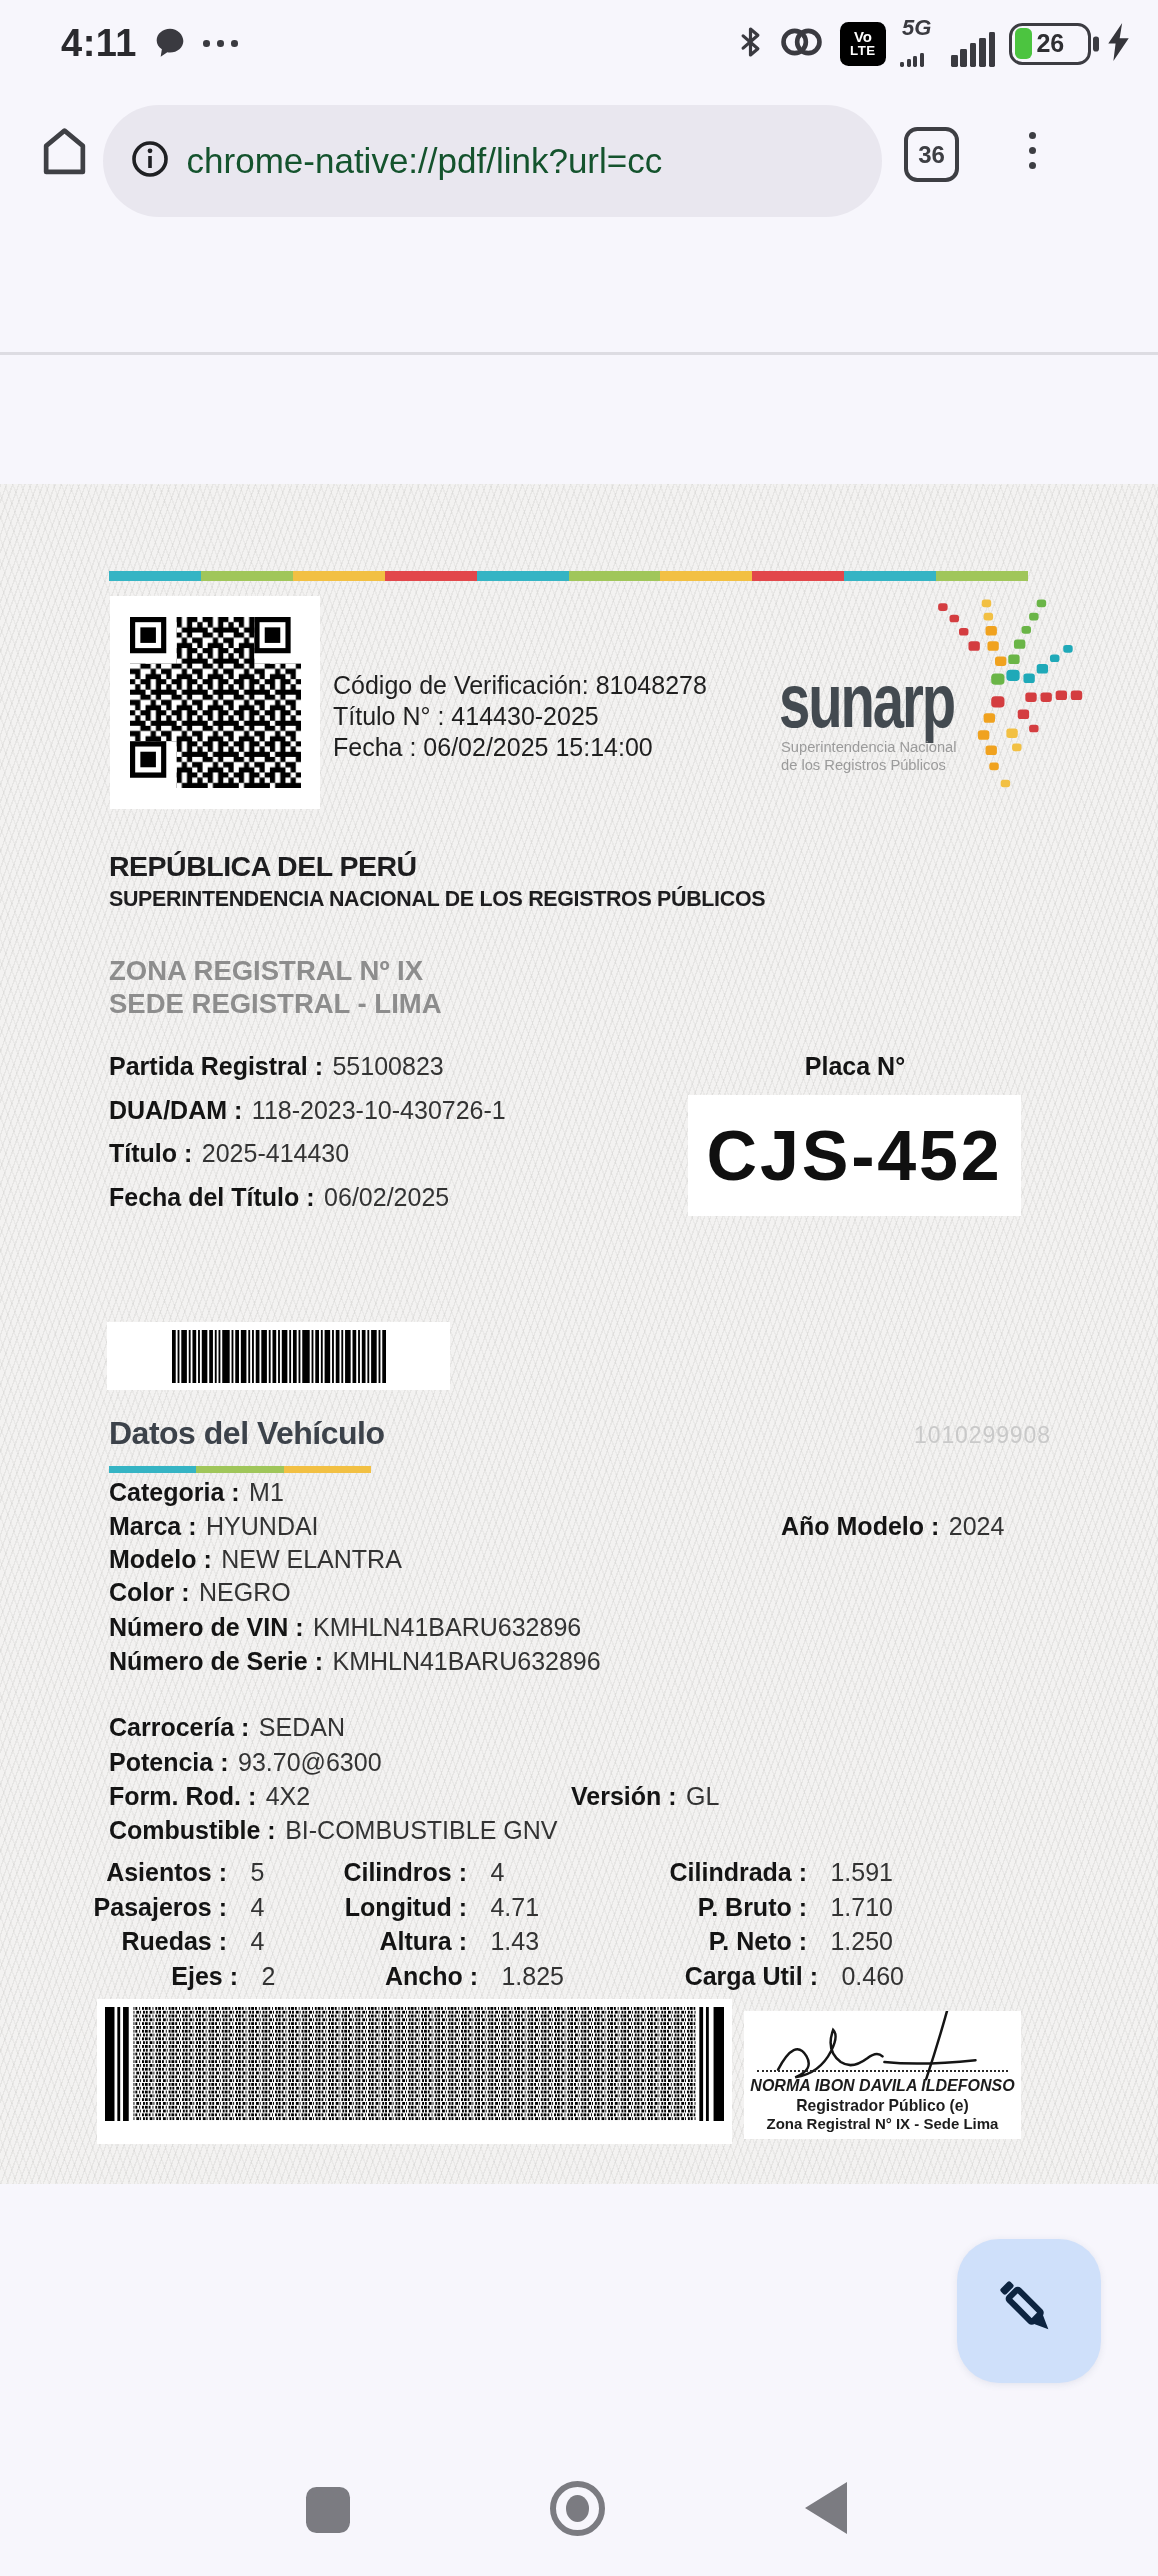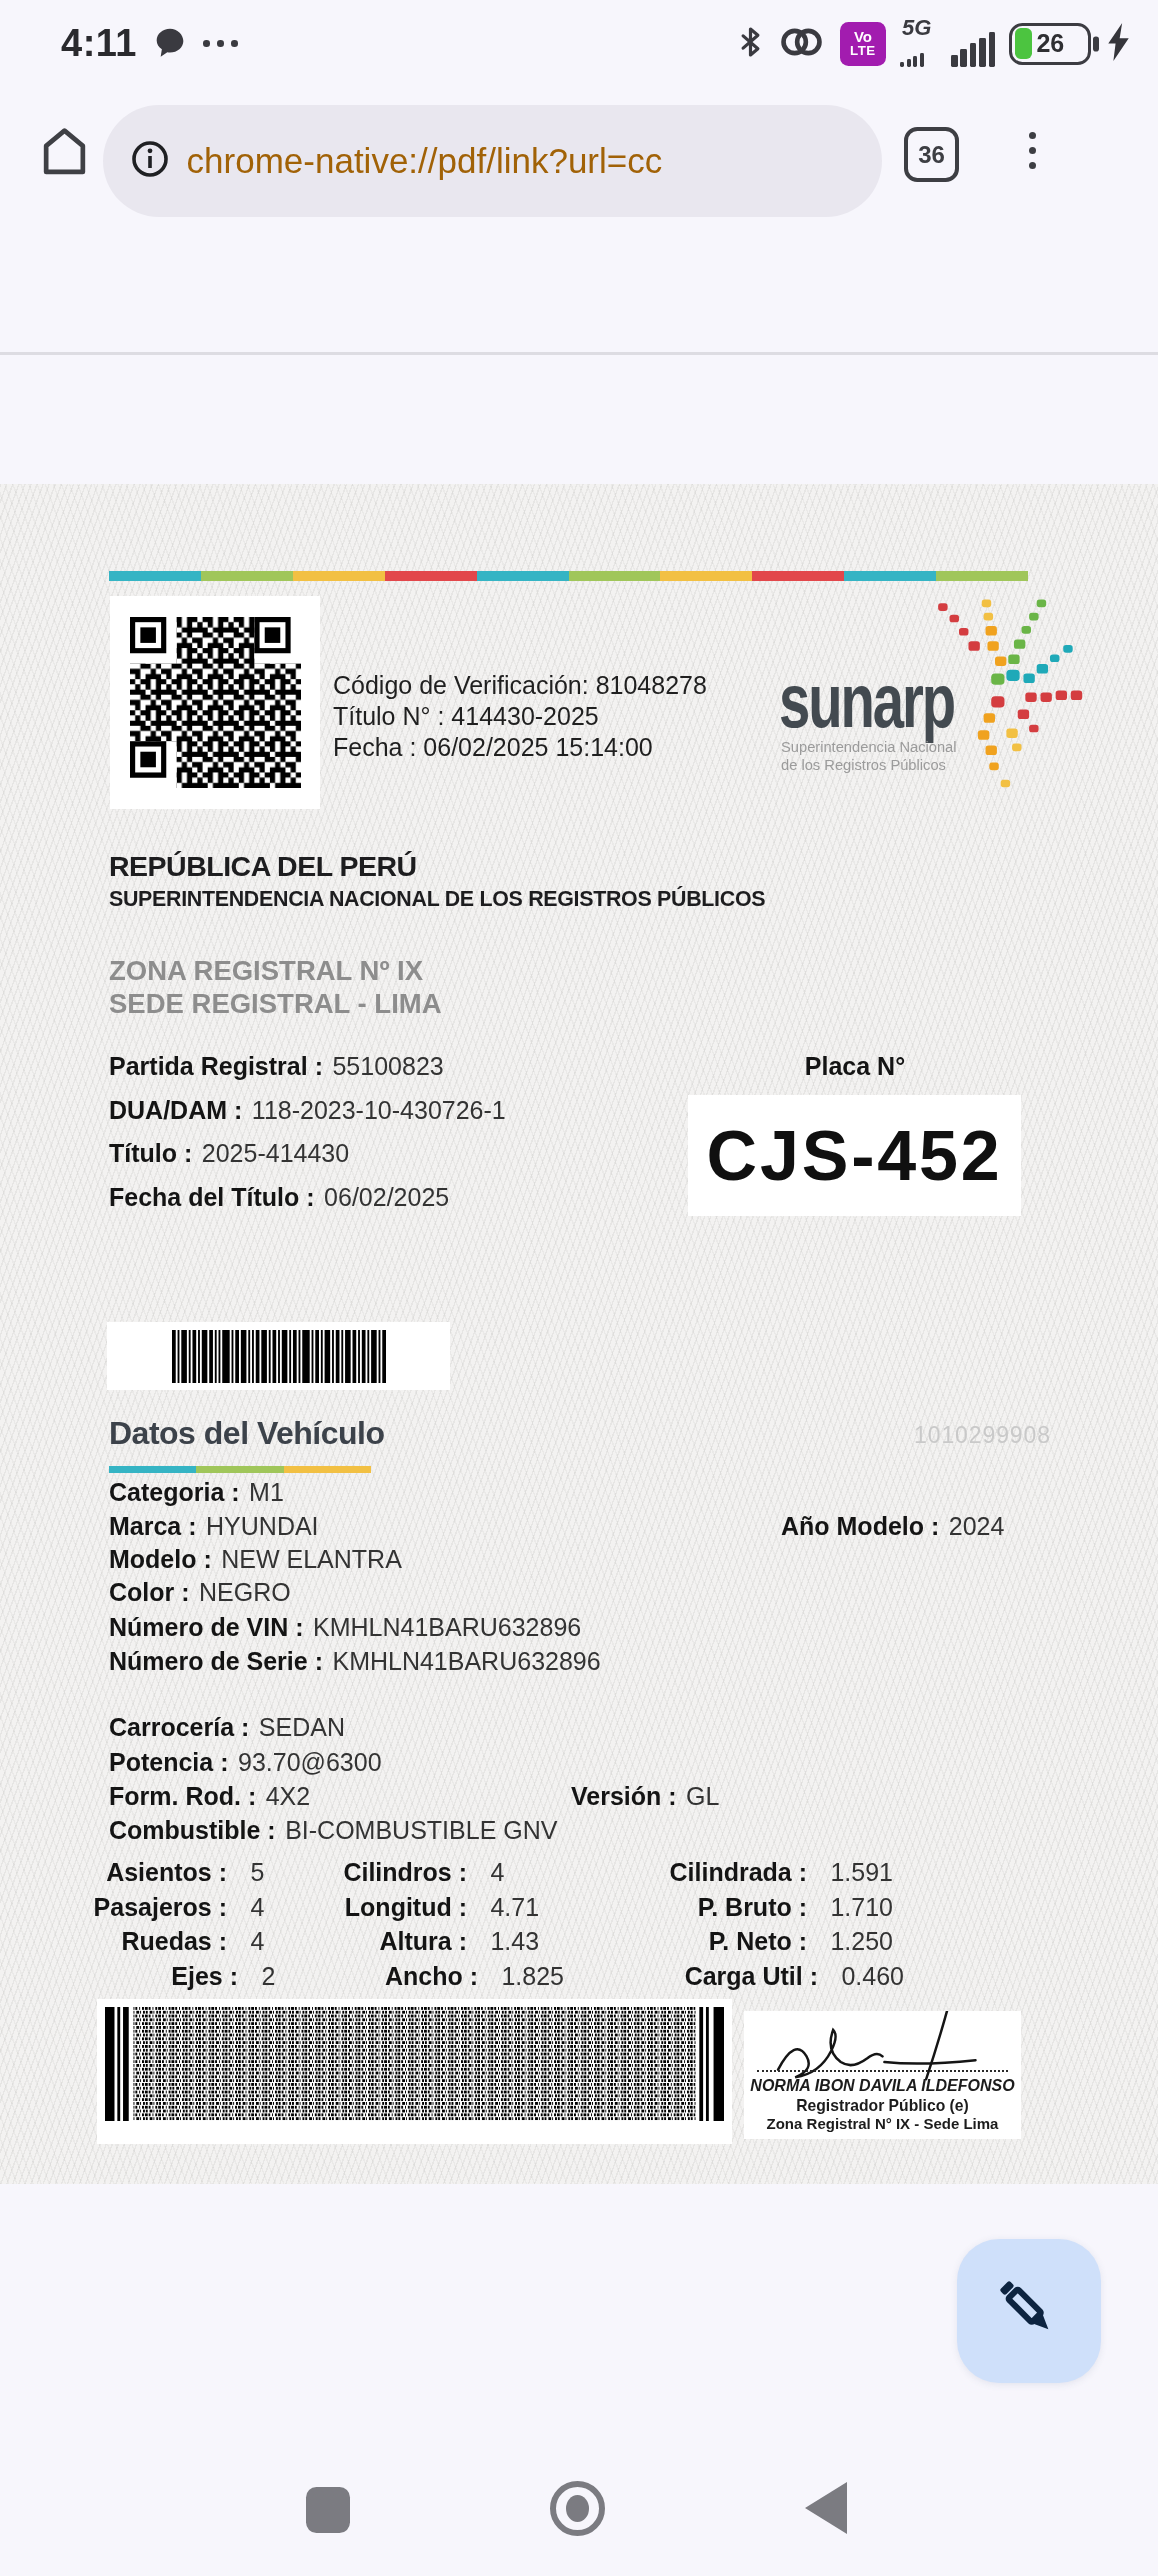--- a/index.html
+++ b/index.html
@@ -13,21 +13,21 @@
 
   
   .status-bar{position:absolute;top:0;left:0;width:1159px;height:87px;
     display:flex;align-items:center;justify-content:space-between;
     padding:0 28.5px 0 61px;box-sizing:border-box;}
   .sb-left{display:flex;align-items:center;gap:17px;}
   .sb-time{font-size:38px;font-weight:600;color:#2a2a2e;letter-spacing:0.5px;}
   .sb-dots{display:flex;gap:7.6px;align-items:center;}
   .sb-dots i{width:6.6px;height:6.6px;border-radius:50%;background:#3a3a40;display:block;}
   .sb-right{display:flex;align-items:center;gap:14.2px;}
-  .volte{width:46px;height:44px;background:#a21caf;border-radius:8.5px;color:#fff;
+  .volte{width:46px;height:44px;background:#000000;border-radius:8.5px;color:#fff;
     display:flex;flex-direction:column;align-items:center;justify-content:center;line-height:1;}
   .volte b{font-size:15px;font-weight:700;}
   .volte span{font-size:13.3px;font-weight:700;letter-spacing:0.5px;}
   .netcluster{position:relative;width:95px;height:53px;}
   .net-5g{position:absolute;top:-1.9px;left:1.9px;font-size:22px;font-weight:700;color:#3a3a40;font-style:italic;}
   .bars{position:absolute;bottom:2.8px;display:flex;align-items:flex-end;gap:2.8px;}
   .bars-small{left:0;}
   .bars-big{right:0;}
   .bars i{display:block;background:#3a3a40;border-radius:1.4px;}
   .battery{position:relative;width:82px;height:42px;border:3.8px solid #3c3c42;border-radius:13.3px;
@@ -35,21 +35,21 @@
   .battery .charge{width:24%;height:100%;background:#4cc440;border-radius:5.7px;}
   .battery .pct{position:absolute;left:0;right:0;text-align:center;font-size:25px;color:#2f2f33;font-weight:700;}
   .battery .nub{position:absolute;right:-10.4px;top:50%;transform:translateY(-50%);
     width:5.7px;height:15px;background:#3c3c42;border-radius:2.8px;}
 
   
   .toolbar{position:absolute;top:95px;left:0;width:1159px;height:161px;}
   .home-btn{position:absolute;left:38px;top:30px;width:53px;height:53px;}
   .omnibox{position:absolute;left:103px;top:9.5px;width:779px;height:112px;background:#e9e7ef;
     border-radius:56px;display:flex;align-items:center;padding:0 26.6px;box-sizing:border-box;gap:17px;overflow:hidden;}
-  .omni-url{font-size:35px;color:#a16207;white-space:nowrap;overflow:hidden;flex:1;}
+  .omni-url{font-size:35px;color:#14532d;white-space:nowrap;overflow:hidden;flex:1;}
   .tabcount{position:absolute;left:904px;top:32px;width:47px;height:47px;border:4.3px solid #3d3e43;
     border-radius:13.3px;display:flex;align-items:center;justify-content:center;
     font-size:24px;font-weight:700;color:#3d3e43;}
   .kebab{position:absolute;left:1009px;top:32px;width:47px;height:47px;display:flex;flex-direction:column;
     align-items:center;justify-content:center;gap:7.6px;}
   .kebab i{width:7.6px;height:7.6px;border-radius:50%;background:#3d3e43;display:block;}
   .toolbar-divider{position:absolute;top:257px;left:0;width:1159px;height:2.8px;background:#dddce2;}
 
   
   .pdf-page{position:absolute;top:484px;left:0;width:1159px;height:1700px;

